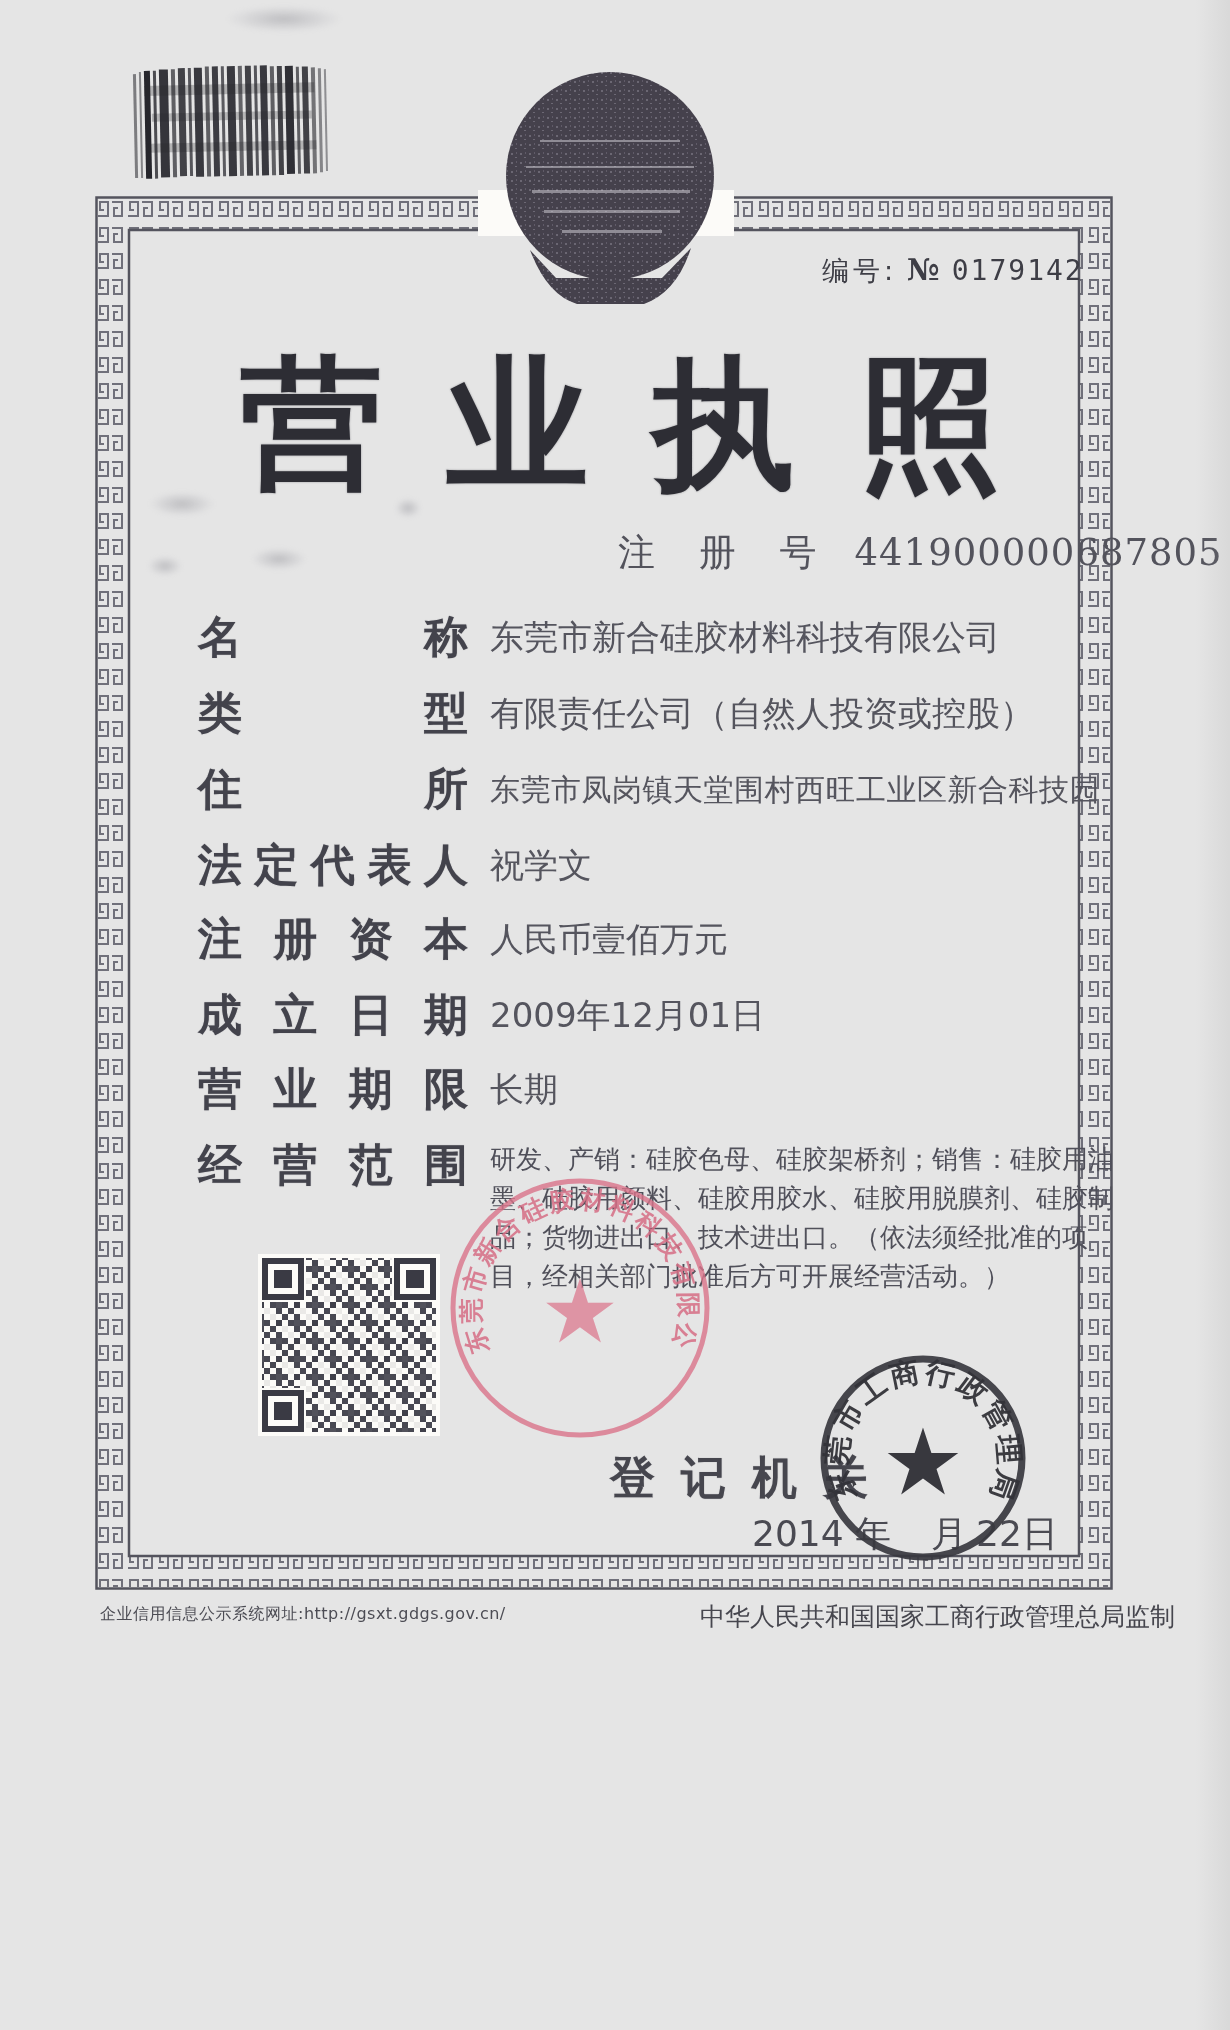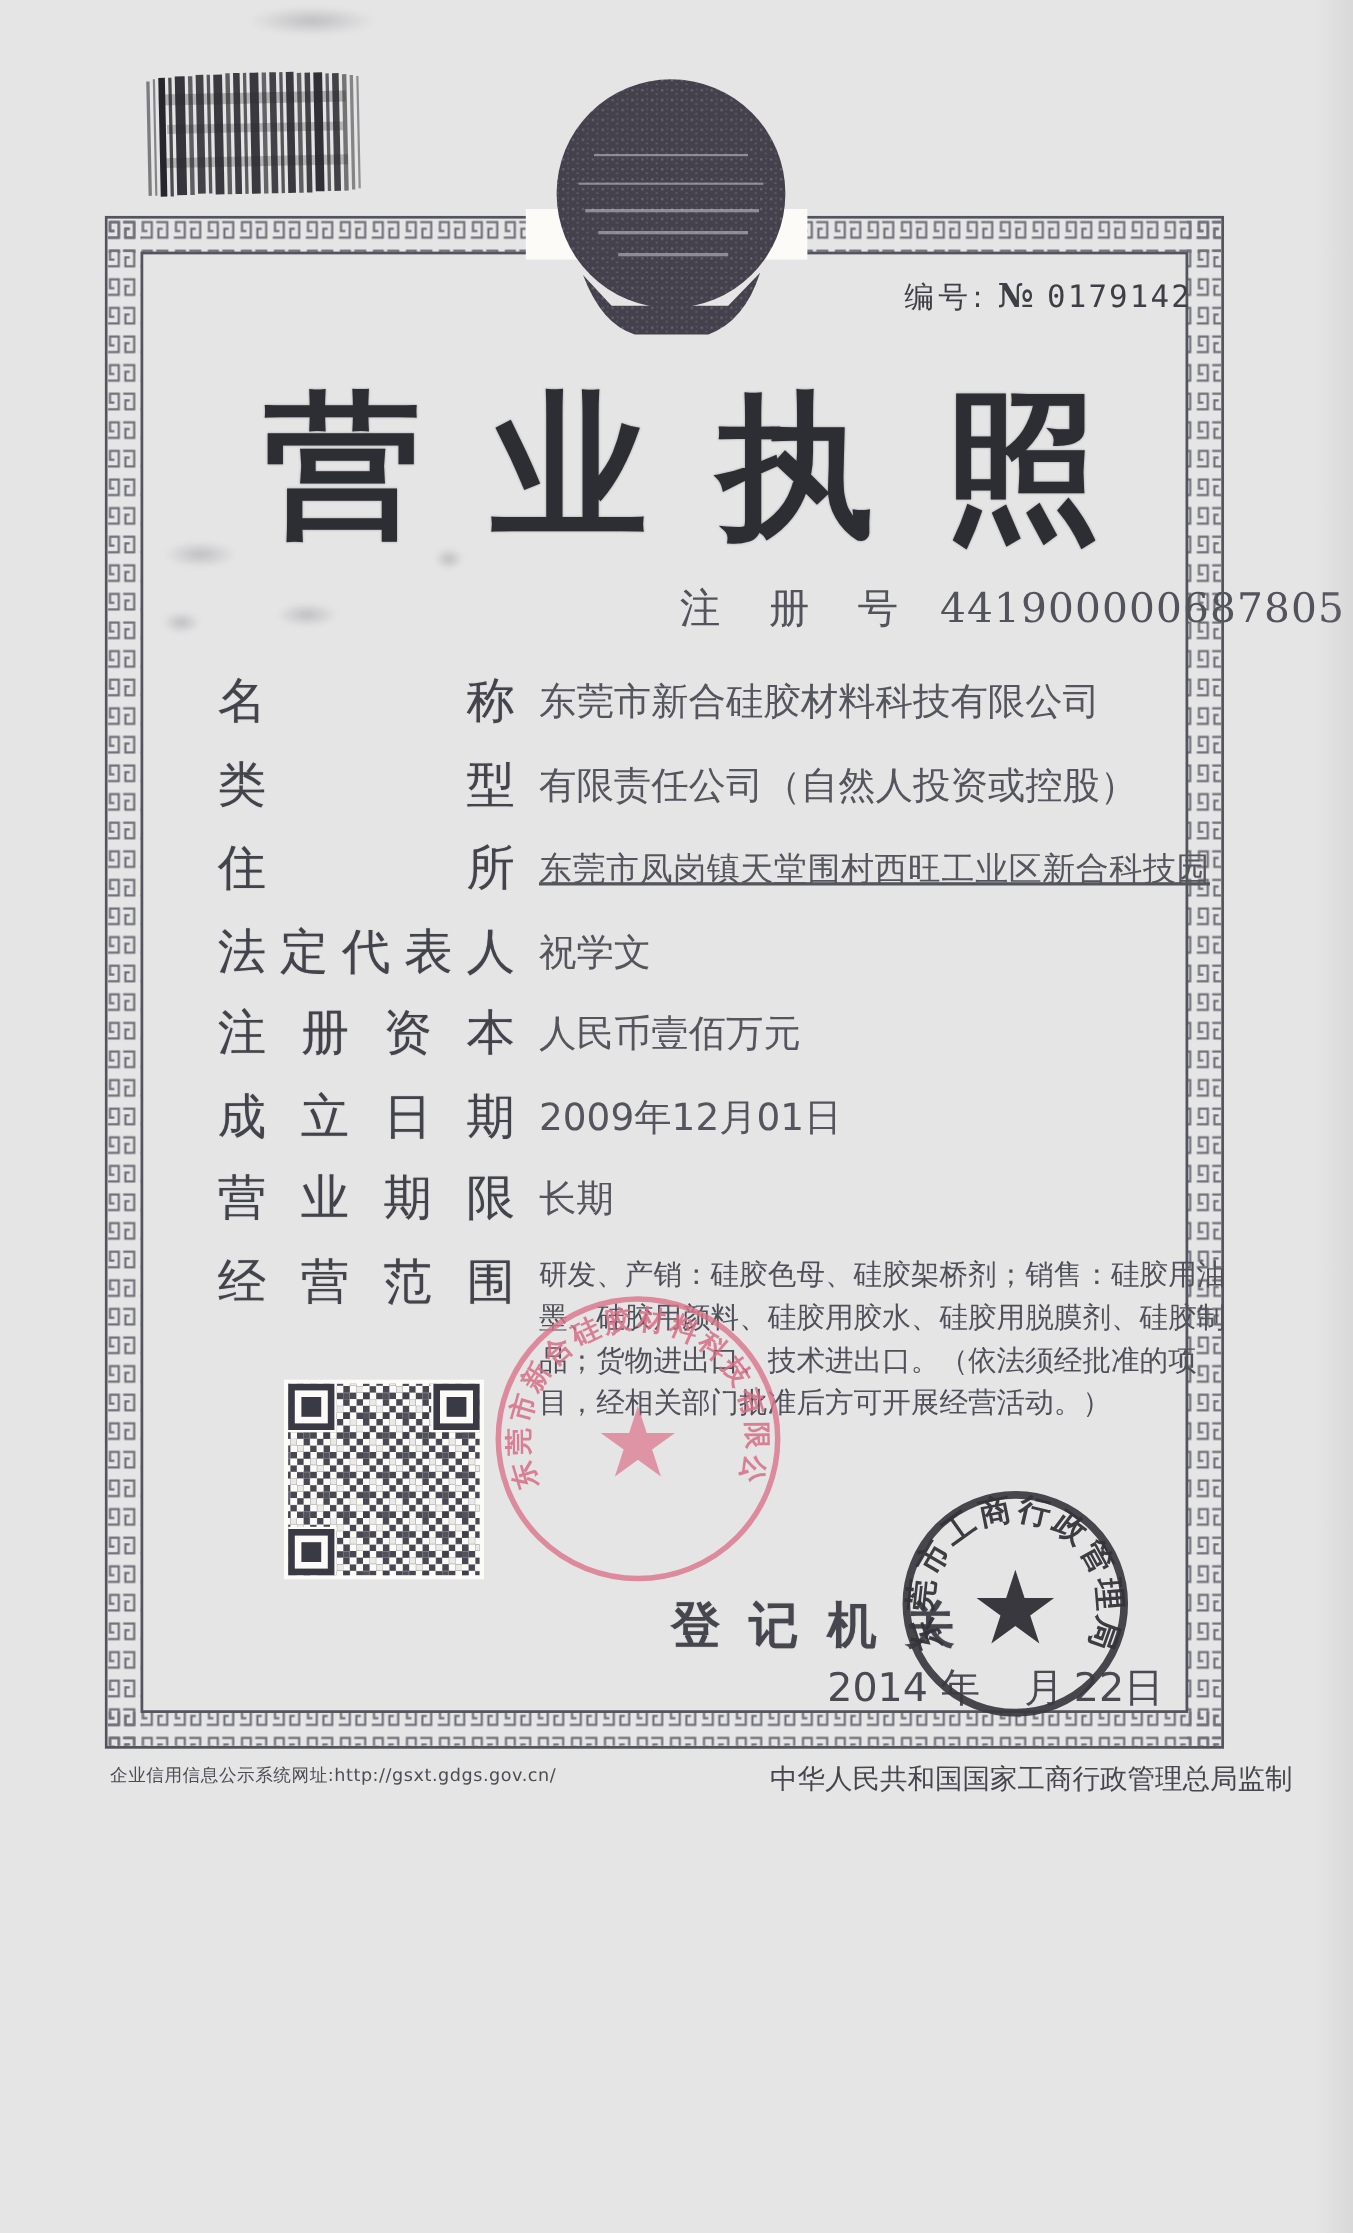--- a/index.html
+++ b/index.html
@@ -21,26 +21,26 @@
     color:#2d2d34;text-shadow:0 0 2px rgba(40,40,48,.45);
   }
   
   .regrow{position:absolute;top:528px;left:618px;white-space:nowrap;color:#53535c;}
   .regrow .rlab{font-size:37px;letter-spacing:16px;font-weight:500;}
   .regrow .rnum{font-size:37px;margin-left:22px;letter-spacing:1px;font-family:"DejaVu Serif",serif;}
   
   .row{position:absolute;left:198px;width:960px;}
   .flabel{
     position:absolute;left:0;top:0;width:270px;
-    font-size:44px;font-weight:400;color:#43434c;
+    font-size:44px;font-weight:700;color:#43434c;
     text-align:justify;text-align-last:justify;
     text-shadow:0 0 1px rgba(60,60,70,.4);
   }
   .fvalue{position:absolute;left:292px;top:7px;font-size:34px;color:#55555e;white-space:nowrap;}
-  .fvalue.tight{font-size:30px;top:10px;letter-spacing:0.5px;text-decoration:underline;}
+  .fvalue.tight{font-size:30px;top:10px;letter-spacing:0.5px;}
   .fvalue.scope{white-space:normal;width:636px;font-size:26px;line-height:1.5;top:4px;color:#50505a;}
   
   .registry{position:absolute;top:1448px;left:610px;font-size:45px;font-weight:600;letter-spacing:26px;color:#46464e;white-space:nowrap;text-shadow:0 0 1px rgba(60,60,70,.4);}
   .dateline{position:absolute;top:1510px;left:752px;font-size:36px;color:#4a4a52;white-space:nowrap;}
   .dateline .gap1{margin-left:40px;}
   .dateline .gap2{margin-left:9px;}
   
   .footer-left{position:absolute;top:1604px;left:100px;font-size:16px;color:#4c4c54;letter-spacing:0.5px;}
   .footer-right{position:absolute;top:1600px;left:700px;font-size:25px;color:#46464e;font-weight:500;}
   

